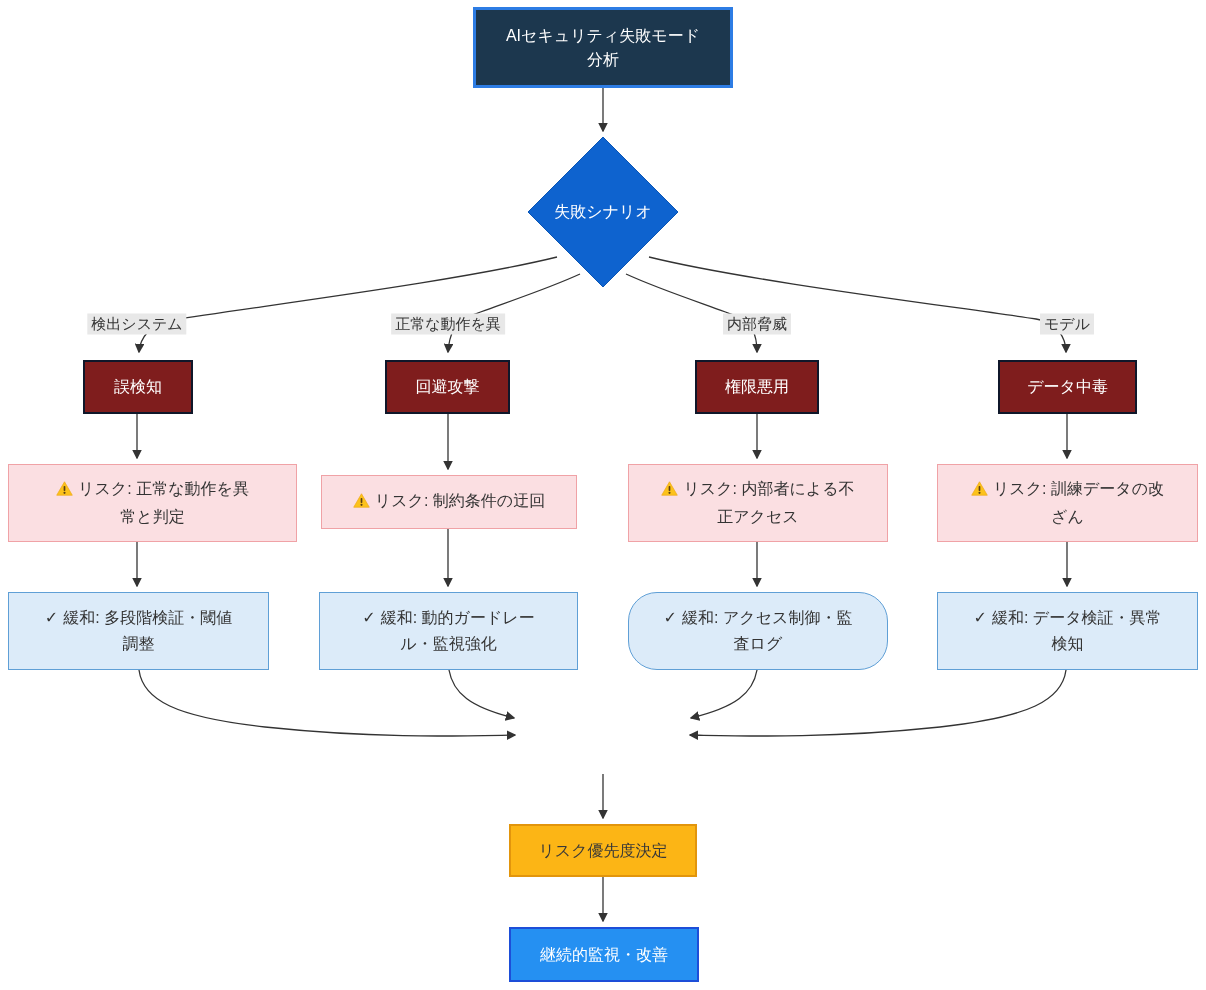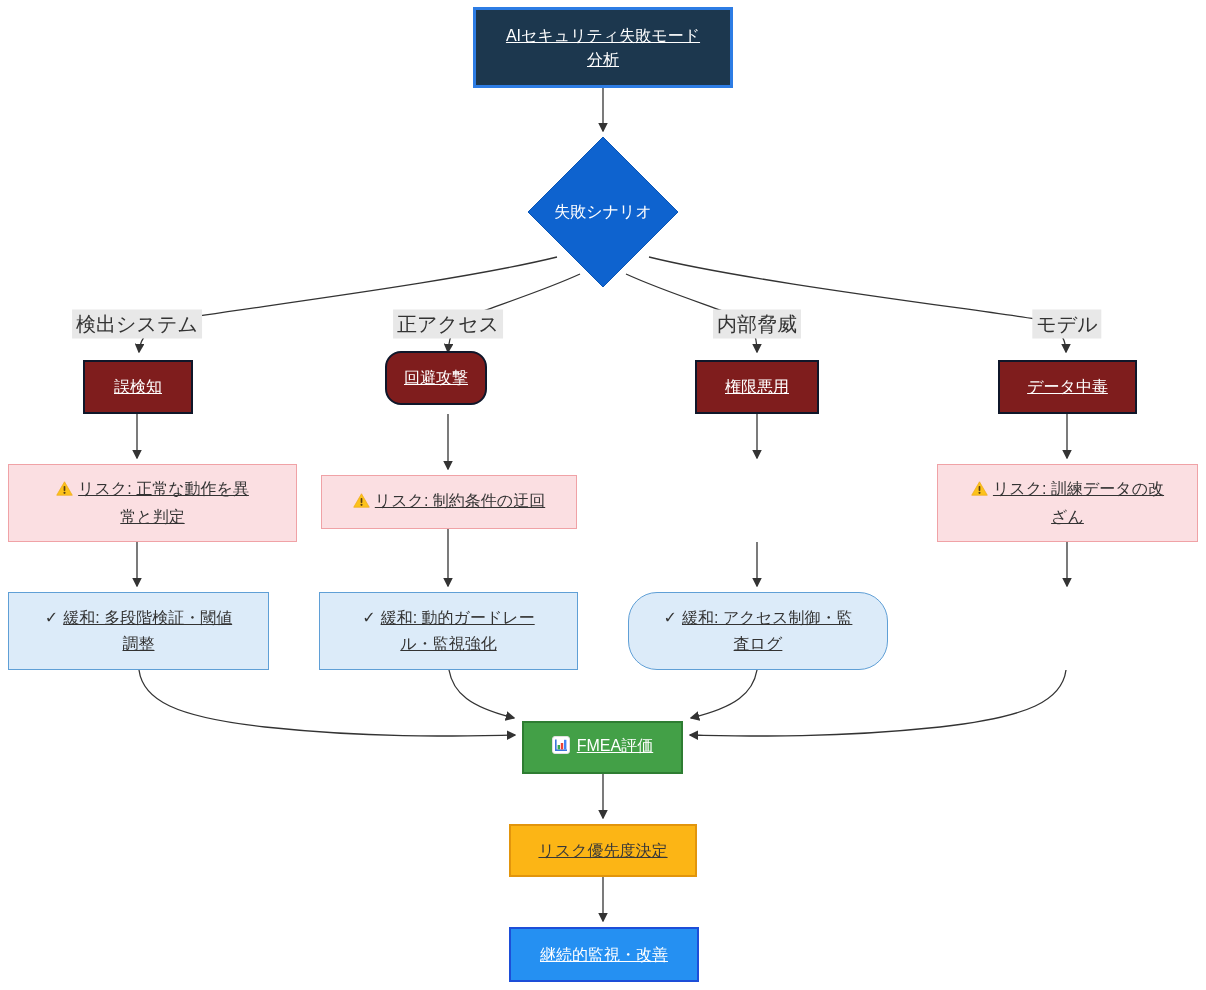--- a/index.html
+++ b/index.html
@@ -8,35 +8,35 @@
     font-family:"Liberation Sans","DejaVu Sans",sans-serif;color:#333;
     overflow:hidden;
   }
   #edges{position:absolute;left:0;top:0;z-index:0;}
   .node{
     position:absolute;box-sizing:border-box;z-index:1;
     display:flex;align-items:center;justify-content:center;
     text-align:center;font-size:16px;line-height:26px;
   }
   .pre{white-space:pre-line;}
-  .node-label{display:block;padding:0 6px;text-decoration:underline;}
+  .node-label{display:block;padding:0 6px;}
   .root{background:#1c374e;border:3px solid #2d7ce4;color:#fff;line-height:24px;}
   .failure{background:#7f1d1d;border:2px solid #0f172a;color:#fff;}
   .risk{background:#fbdfe2;border:1.5px solid #f0a2a6;color:#333;}
   .mitigation{background:#dcebf9;border:1.5px solid #5f9fd6;color:#333;}
   .fmea{background:#43a047;border:2px solid #2e7d32;color:#fff;}
   .priority{background:#fcb515;border:2px solid #e2950c;color:#383838;}
   .monitoring{background:#2590f2;border:2px solid #1d4ed8;color:#fff;}
   .diamond-label{
     position:absolute;left:603px;top:212px;transform:translate(-50%,-50%);
     color:#fff;font-size:16px;z-index:1;white-space:nowrap;
   }
   .edge-label{
     position:absolute;transform:translate(-50%,-50%);z-index:1;
-    background:#e8e8e8;color:#333;font-size:20px;padding:1px 4px;
+    background:#e8e8e8;color:#333;font-size:15px;padding:1px 4px;
     white-space:nowrap;
   }
   .icon{display:inline-block;vertical-align:-2px;margin-right:5px;}
   .check{display:inline-block;margin-right:5px;color:#333;}
   .fmea-icon{display:inline-block;vertical-align:-3px;margin-right:7px;}
 </style>
 </head>
 <body>
 
 <div id="canvas">
@@ -79,28 +79,28 @@
   </svg>
 
   <div class="node root pre" style="left:473px;top:7px;width:260px;height:81px;">
     <span class="node-label pre">AIセキュリティ失敗モード
 分析</span>
   </div>
 
   <div class="diamond-label">失敗シナリオ</div>
 
   <div class="edge-label" style="left:137px;top:324px;">検出システム</div>
-  <div class="edge-label" style="left:448px;top:324px;">正アクセス</div>
+  <div class="edge-label" style="left:448px;top:324px;">正常な動作を異</div>
   <div class="edge-label" style="left:757px;top:324px;">内部脅威</div>
   <div class="edge-label" style="left:1067px;top:324px;">モデル</div>
 
   <div class="node failure" style="left:83px;top:360px;width:110px;height:54px;">
     <span class="node-label">誤検知</span>
   </div>
-  <div class="node failure" style="left:385px;top:351px;width:102px;height:54px;border-radius:16px;">
+  <div class="node failure" style="left:385px;top:360px;width:125px;height:54px;">
     <span class="node-label">回避攻撃</span>
   </div>
   <div class="node failure" style="left:695px;top:360px;width:124px;height:54px;">
     <span class="node-label">権限悪用</span>
   </div>
   <div class="node failure" style="left:998px;top:360px;width:139px;height:54px;">
     <span class="node-label">データ中毒</span>
   </div>
 
   <div class="node risk" style="left:8px;top:464px;width:289px;height:78px;">
@@ -113,20 +113,30 @@
 常と判定</span>
     </span>
   </div>
   <div class="node risk" style="left:321px;top:475px;width:256px;height:54px;">
     <span class="node-label">
       <span class="icon"><svg width="17" height="15" viewBox="0 0 24 21">
             <path d="M12 1 L23 20 H1 Z" fill="#fcc21b" stroke="#f0a817" stroke-width="1" stroke-linejoin="round"></path>
             <rect x="10.8" y="7" width="2.4" height="7" rx="1" fill="#5c4012"></rect>
             <circle cx="12" cy="16.6" r="1.5" fill="#5c4012"></circle>
           </svg></span><span class="pre">リスク: 制約条件の迂回</span>
+    </span>
+  </div>
+  <div class="node risk" style="left:628px;top:464px;width:260px;height:78px;">
+    <span class="node-label">
+      <span class="icon"><svg width="17" height="15" viewBox="0 0 24 21">
+            <path d="M12 1 L23 20 H1 Z" fill="#fcc21b" stroke="#f0a817" stroke-width="1" stroke-linejoin="round"></path>
+            <rect x="10.8" y="7" width="2.4" height="7" rx="1" fill="#5c4012"></rect>
+            <circle cx="12" cy="16.6" r="1.5" fill="#5c4012"></circle>
+          </svg></span><span class="pre">リスク: 内部者による不
+正アクセス</span>
     </span>
   </div>
   <div class="node risk" style="left:937px;top:464px;width:261px;height:78px;">
     <span class="node-label">
       <span class="icon"><svg width="17" height="15" viewBox="0 0 24 21">
             <path d="M12 1 L23 20 H1 Z" fill="#fcc21b" stroke="#f0a817" stroke-width="1" stroke-linejoin="round"></path>
             <rect x="10.8" y="7" width="2.4" height="7" rx="1" fill="#5c4012"></rect>
             <circle cx="12" cy="16.6" r="1.5" fill="#5c4012"></circle>
           </svg></span><span class="pre">リスク: 訓練データの改
 ざん</span>
@@ -144,33 +154,27 @@
       <span class="check">✓</span><span class="pre">緩和: 多段階検証・閾値
 調整</span>
     </span>
   </div>
   <div class="node mitigation" style="left:628px;top:592px;width:260px;height:78px;border-radius:29px;">
     <span class="node-label">
       <span class="check">✓</span><span class="pre">緩和: アクセス制御・監
 査ログ</span>
     </span>
   </div>
-
-  <div class="node fmea" style="left:522px;top:721px;width:161px;height:53px;">
+  <div class="node mitigation" style="left:937px;top:592px;width:261px;height:78px;">
     <span class="node-label">
-      <span class="fmea-icon"><svg width="18" height="18" viewBox="0 0 18 18">
-            <rect x="0.5" y="0.5" width="17" height="17" rx="2.5" fill="#ffffff" stroke="#e0e0e0"></rect>
-            <rect x="3" y="3.5" width="1.6" height="11.5" fill="#3b74d9"></rect>
-            <rect x="3" y="13.4" width="12" height="1.6" fill="#3b74d9"></rect>
-            <rect x="5.6" y="9" width="2.4" height="4.4" fill="#34a853"></rect>
-            <rect x="8.8" y="7" width="2.4" height="6.4" fill="#ea4335"></rect>
-            <rect x="12" y="3.8" width="2.4" height="9.6" fill="#4285f4"></rect>
-          </svg></span><span>FMEA評価</span>
+      <span class="check">✓</span><span class="pre">緩和: データ検証・異常
+検知</span>
     </span>
   </div>
+
 
   <div class="node priority" style="left:509px;top:824px;width:188px;height:53px;">
     <span class="node-label">リスク優先度決定</span>
   </div>
 
   <div class="node monitoring" style="left:509px;top:927px;width:190px;height:55px;">
     <span class="node-label">継続的監視・改善</span>
   </div>
 
 </div>

